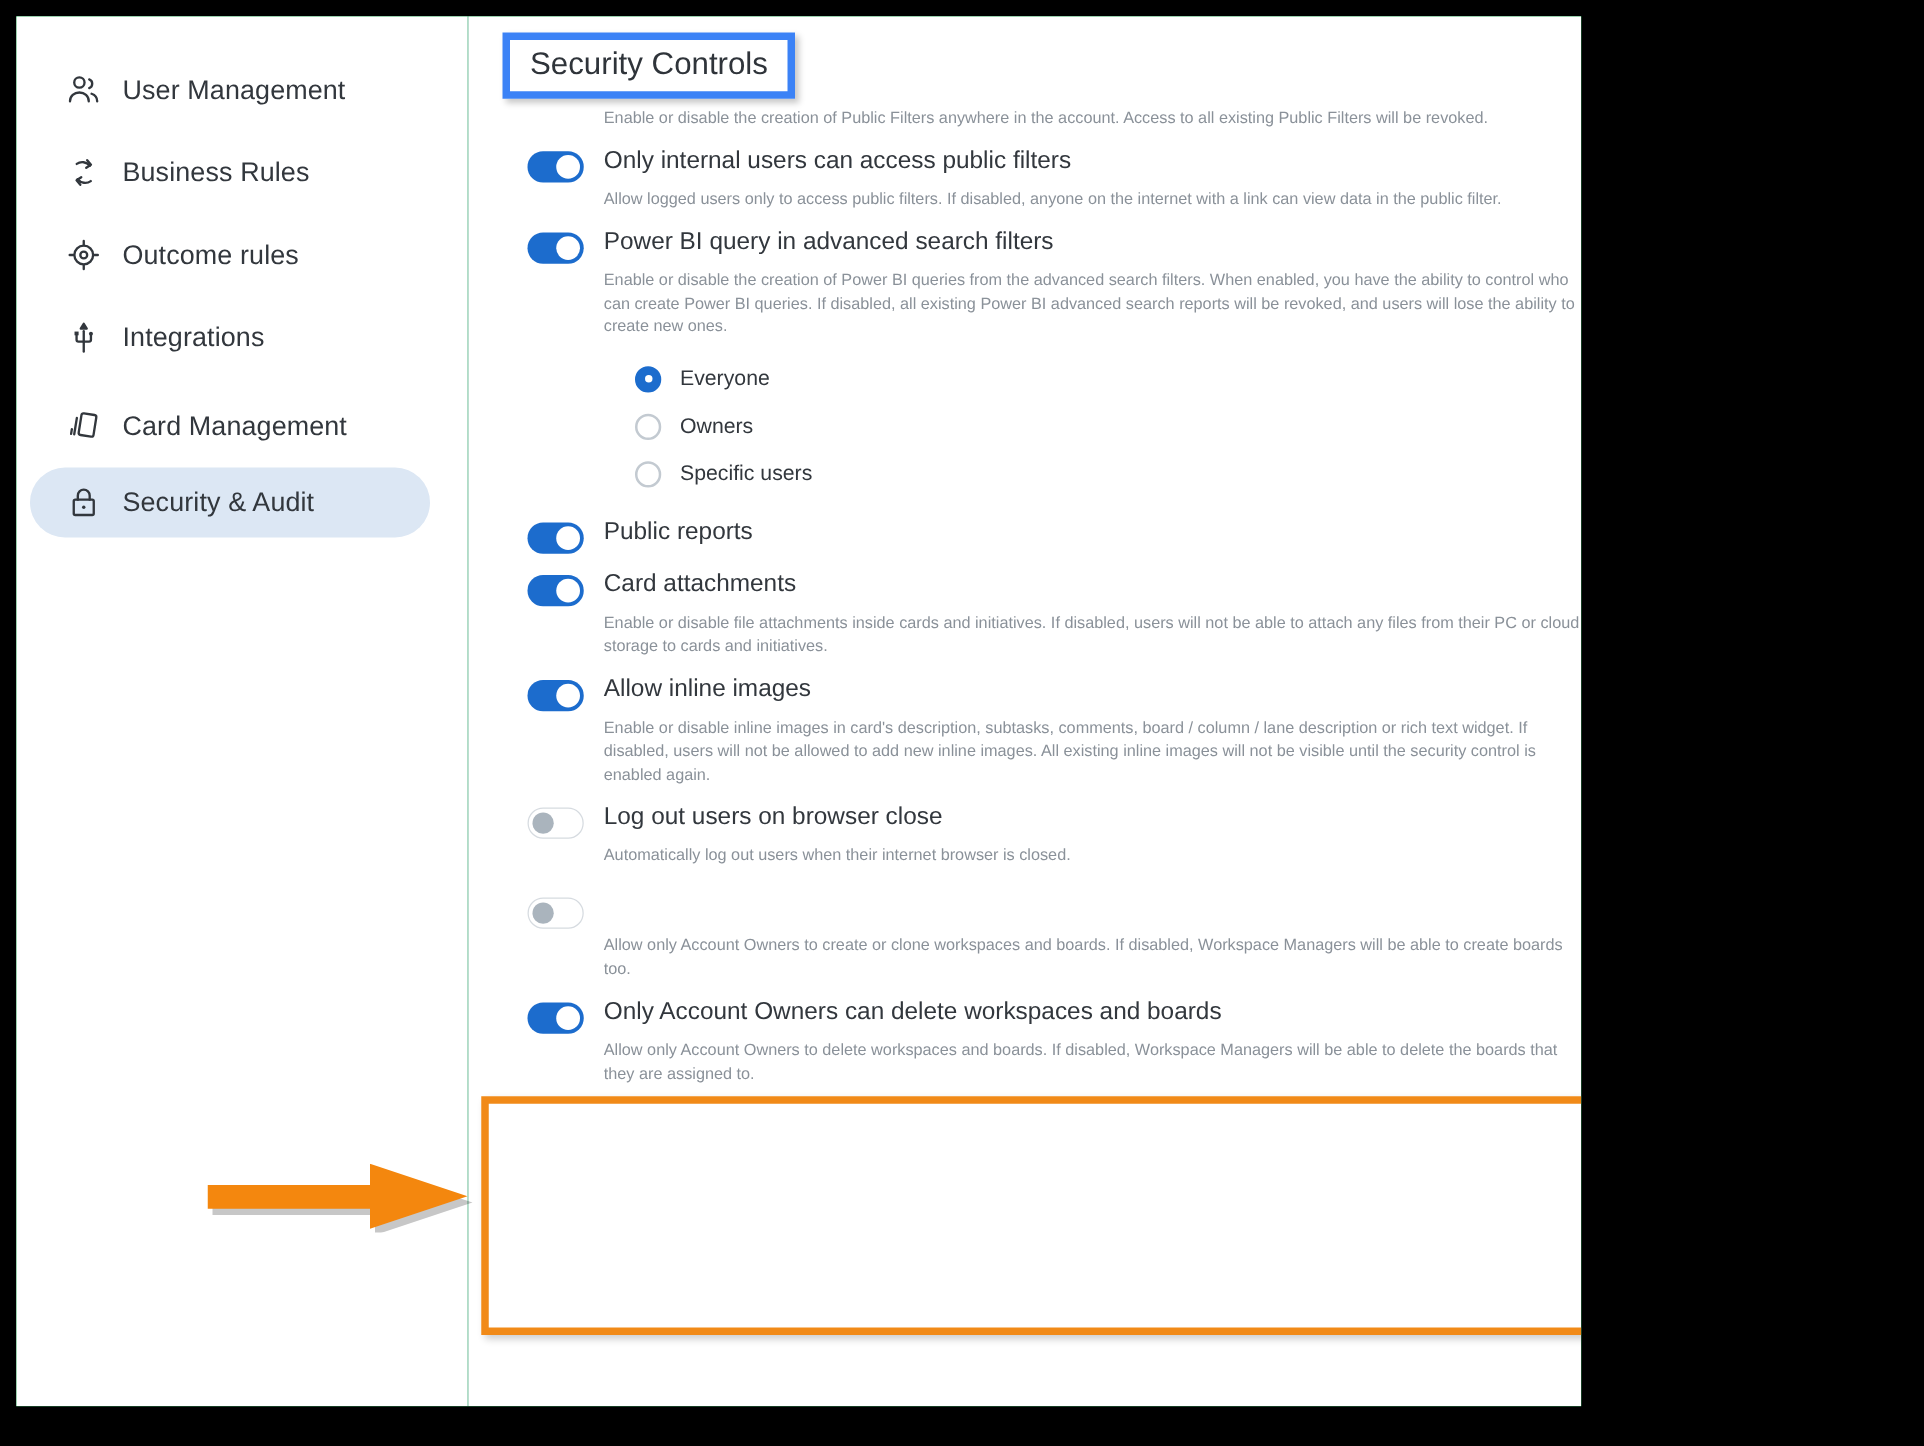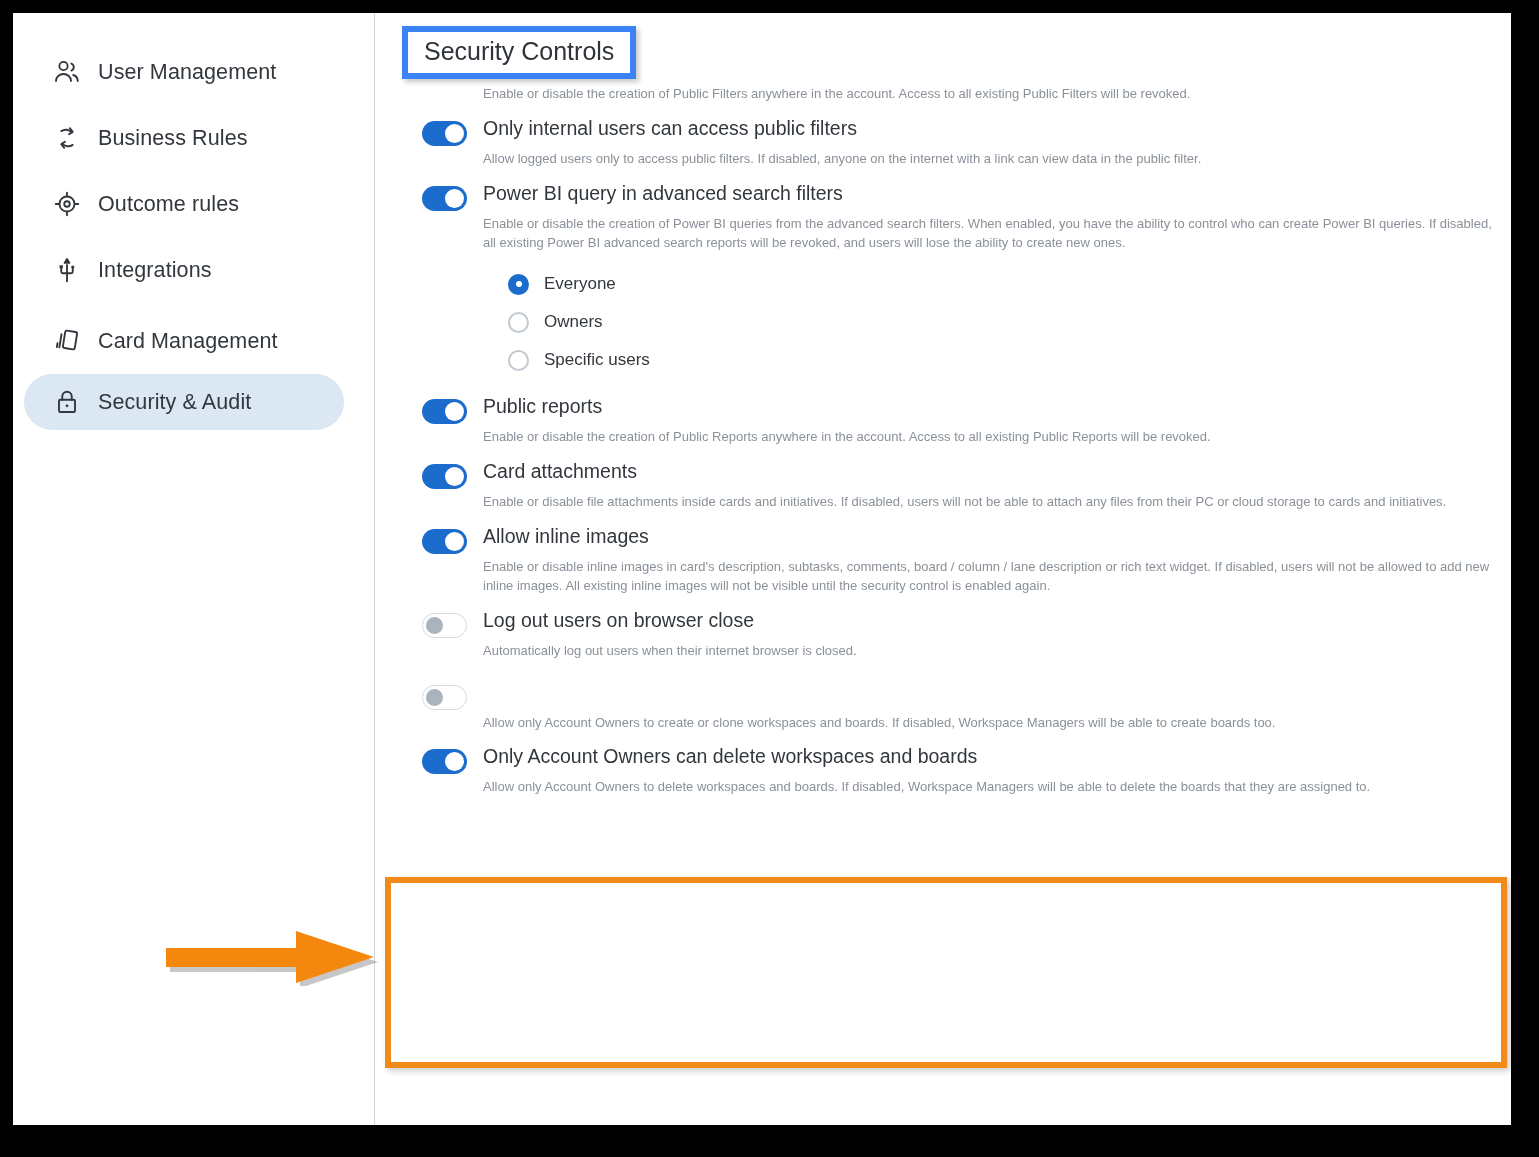--- a/index.html
+++ b/index.html
@@ -9,21 +9,21 @@
     height: 1157px;
     background: #000000;
     font-family: "Liberation Sans", sans-serif;
     overflow: hidden;
   }
 
   #screen {
     position: absolute;
     left: 13px;
     top: 13px;
-    width: 1498px;
+    width: 1252px;
     height: 1112px;
     background: #22c55e;
     overflow: hidden;
     padding-left: 22px;
   }
 
   
   #sidebar {
     position: absolute;
     left: 0;
@@ -346,21 +346,20 @@
           </div>
         </div>
       </div>
       <div class="row-gap" style="height:17px;"></div>
 
       <div class="row">
         <div class="row-head">
           <div class="toggle on"></div>
           <div class="row-title">Public reports</div>
         </div>
-        <div class="row-desc">Enable or disable the creation of Public Reports anywhere in the account. Access to all existing Public Reports will be revoked.</div>
       </div>
       <div class="row-gap"></div>
 
       <div class="row">
         <div class="row-head">
           <div class="toggle on"></div>
           <div class="row-title">Card attachments</div>
         </div>
         <div class="row-desc">Enable or disable file attachments inside cards and initiatives. If disabled, users will not be able to attach any files from their PC or cloud storage to cards and initiatives.</div>
       </div>

